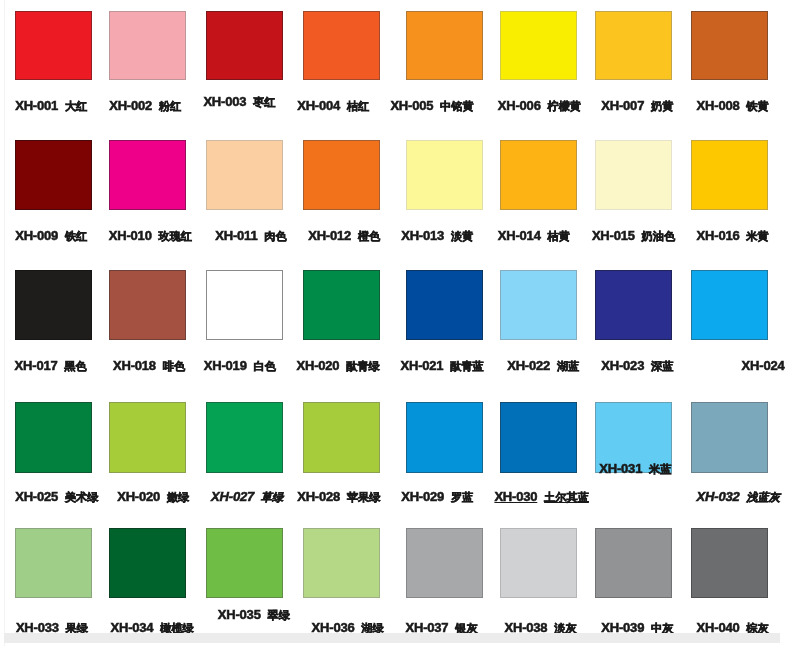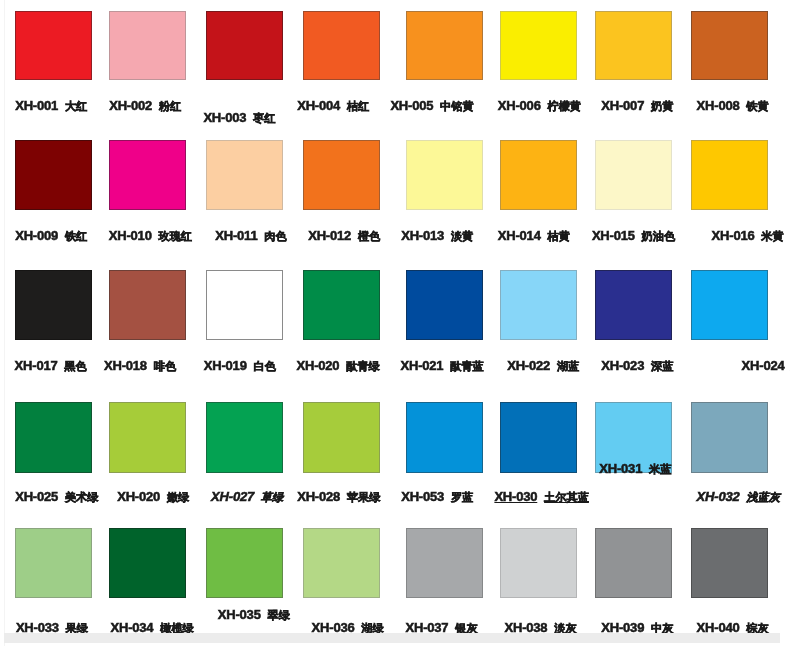--- a/index.html
+++ b/index.html
@@ -74,21 +74,21 @@
   <div class="cell">
     <div class="chip" style="left: 109px; top: 11px; width: 77px; height: 69px; background-color: rgb(245, 168, 176);">
           <div class="chip-edge" style="border-color: rgb(190, 149, 153);"></div>
         </div>
     <div class="label" style="left: 109.2px; top: 105px;"><span class="code">XH-002</span><span class="nm">粉红</span></div>
   </div>
   <div class="cell">
     <div class="chip" style="left: 206px; top: 11px; width: 77px; height: 69px; background-color: rgb(196, 19, 25);">
           <div class="chip-edge" style="border-color: rgb(122, 23, 27);"></div>
         </div>
-    <div class="label" style="left: 203.4px; top: 117px;"><span class="code">XH-003</span><span class="nm">枣红</span></div>
+    <div class="label" style="left: 203.4px; top: 101px;"><span class="code">XH-003</span><span class="nm">枣红</span></div>
   </div>
   <div class="cell">
     <div class="chip" style="left: 303px; top: 11px; width: 77px; height: 69px; background-color: rgb(241, 90, 34);">
           <div class="chip-edge" style="border-color: rgb(159, 75, 44);"></div>
         </div>
     <div class="label" style="left: 297.2px; top: 105px;"><span class="code">XH-004</span><span class="nm">桔红</span></div>
   </div>
   <div class="cell">
     <div class="chip" style="left: 406px; top: 11px; width: 77px; height: 69px; background-color: rgb(247, 145, 30);">
           <div class="chip-edge" style="border-color: rgb(176, 120, 57);"></div>
@@ -152,33 +152,33 @@
   <div class="cell">
     <div class="chip" style="left: 595px; top: 140px; width: 77px; height: 70px; background-color: rgb(252, 247, 200);">
           <div class="chip-edge" style="border-color: rgb(228, 226, 202);"></div>
         </div>
     <div class="label" style="left: 591.9px; top: 234.5px;"><span class="code">XH-015</span><span class="nm">奶油色</span></div>
   </div>
   <div class="cell">
     <div class="chip" style="left: 691px; top: 140px; width: 77px; height: 70px; background-color: rgb(254, 200, 0);">
           <div class="chip-edge" style="border-color: rgb(196, 167, 60);"></div>
         </div>
-    <div class="label" style="left: 696.6px; top: 234.5px; margin-left: 15px;"><span class="code">XH-016</span><span class="nm">米黄</span></div>
+    <div class="label" style="left: 696.6px; top: 234.5px;"><span class="code">XH-016</span><span class="nm">米黄</span></div>
   </div>
   <div class="cell">
     <div class="chip" style="left: 15px; top: 270px; width: 77px; height: 70px; background-color: rgb(30, 29, 28);">
           <div class="chip-edge" style="border-color: rgb(22, 21, 20);"></div>
         </div>
     <div class="label" style="left: 14.6px; top: 364.5px;"><span class="code">XH-017</span><span class="nm">黑色</span></div>
   </div>
   <div class="cell">
     <div class="chip" style="left: 109px; top: 270px; width: 77px; height: 70px; background-color: rgb(164, 81, 66);">
           <div class="chip-edge" style="border-color: rgb(110, 64, 55);"></div>
         </div>
-    <div class="label" style="left: 104px; top: 364.5px;"><span class="code">XH-018</span><span class="nm">啡色</span></div>
+    <div class="label" style="left: 113px; top: 364.5px;"><span class="code">XH-018</span><span class="nm">啡色</span></div>
   </div>
   <div class="cell">
     <div class="chip" style="left: 206px; top: 270px; width: 77px; height: 70px; background-color: rgb(255, 255, 255);">
           <div class="chip-edge" style="border-color: rgb(138, 138, 138);"></div>
         </div>
     <div class="label" style="left: 203.8px; top: 364.5px;"><span class="code">XH-019</span><span class="nm">白色</span></div>
   </div>
   <div class="cell">
     <div class="chip" style="left: 303px; top: 270px; width: 77px; height: 70px; background-color: rgb(0, 140, 72);">
           <div class="chip-edge" style="border-color: rgb(16, 94, 56);"></div>
@@ -230,21 +230,21 @@
   <div class="cell">
     <div class="chip" style="left: 303px; top: 402px; width: 77px; height: 71px; background-color: rgb(166, 204, 59);">
           <div class="chip-edge" style="border-color: rgb(139, 160, 81);"></div>
         </div>
     <div class="label" style="left: 297.2px; top: 496px;"><span class="code">XH-028</span><span class="nm">苹果绿</span></div>
   </div>
   <div class="cell">
     <div class="chip" style="left: 406px; top: 402px; width: 77px; height: 71px; background-color: rgb(4, 146, 217);">
           <div class="chip-edge" style="border-color: rgb(22, 101, 141);"></div>
         </div>
-    <div class="label" style="left: 401.2px; top: 496px;"><span class="code">XH-053</span><span class="nm">罗蓝</span></div>
+    <div class="label" style="left: 401.2px; top: 496px;"><span class="code">XH-029</span><span class="nm">罗蓝</span></div>
   </div>
   <div class="cell">
     <div class="chip" style="left: 500px; top: 402px; width: 77px; height: 71px; background-color: rgb(2, 112, 184);">
           <div class="chip-edge" style="border-color: rgb(17, 78, 118);"></div>
         </div>
     <div class="label" style="left: 494.4px; top: 496px; text-decoration: underline;"><span class="code">XH-030</span><span class="nm">土尔其蓝</span></div>
   </div>
   <div class="cell">
     <div class="chip" style="left: 595px; top: 402px; width: 77px; height: 71px; background-color: rgb(99, 204, 242);">
           <div class="chip-edge" style="border-color: rgb(103, 160, 181);"></div>

